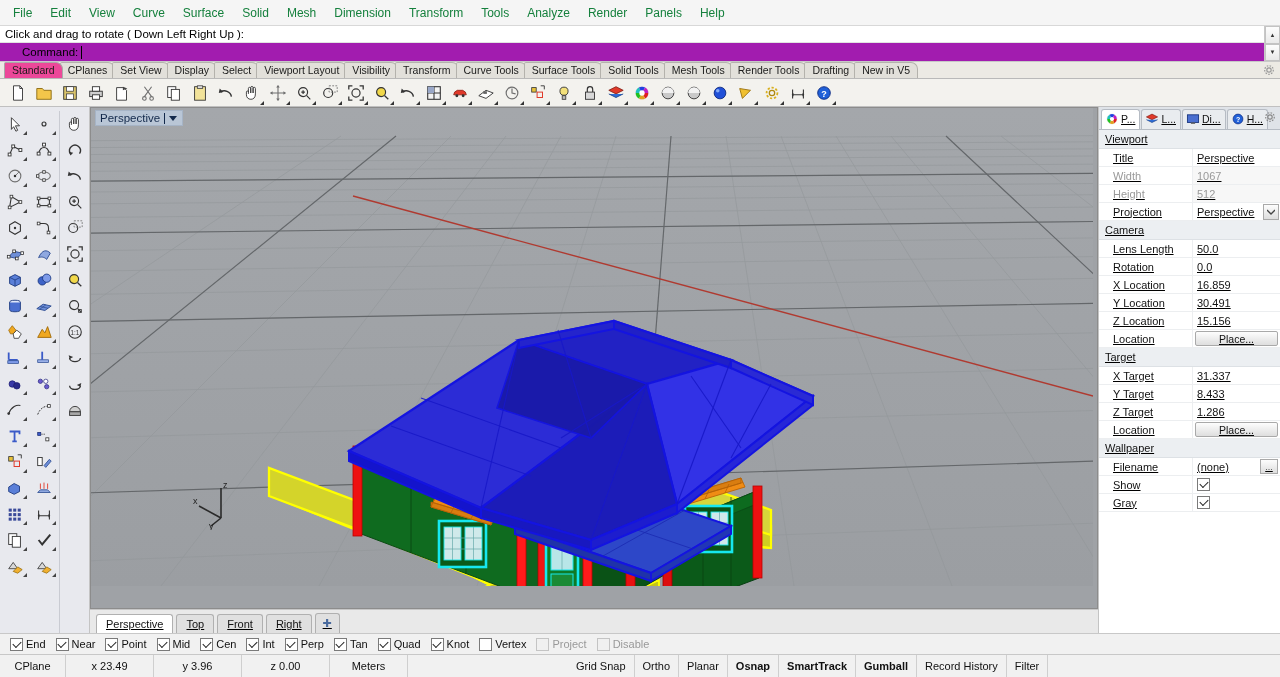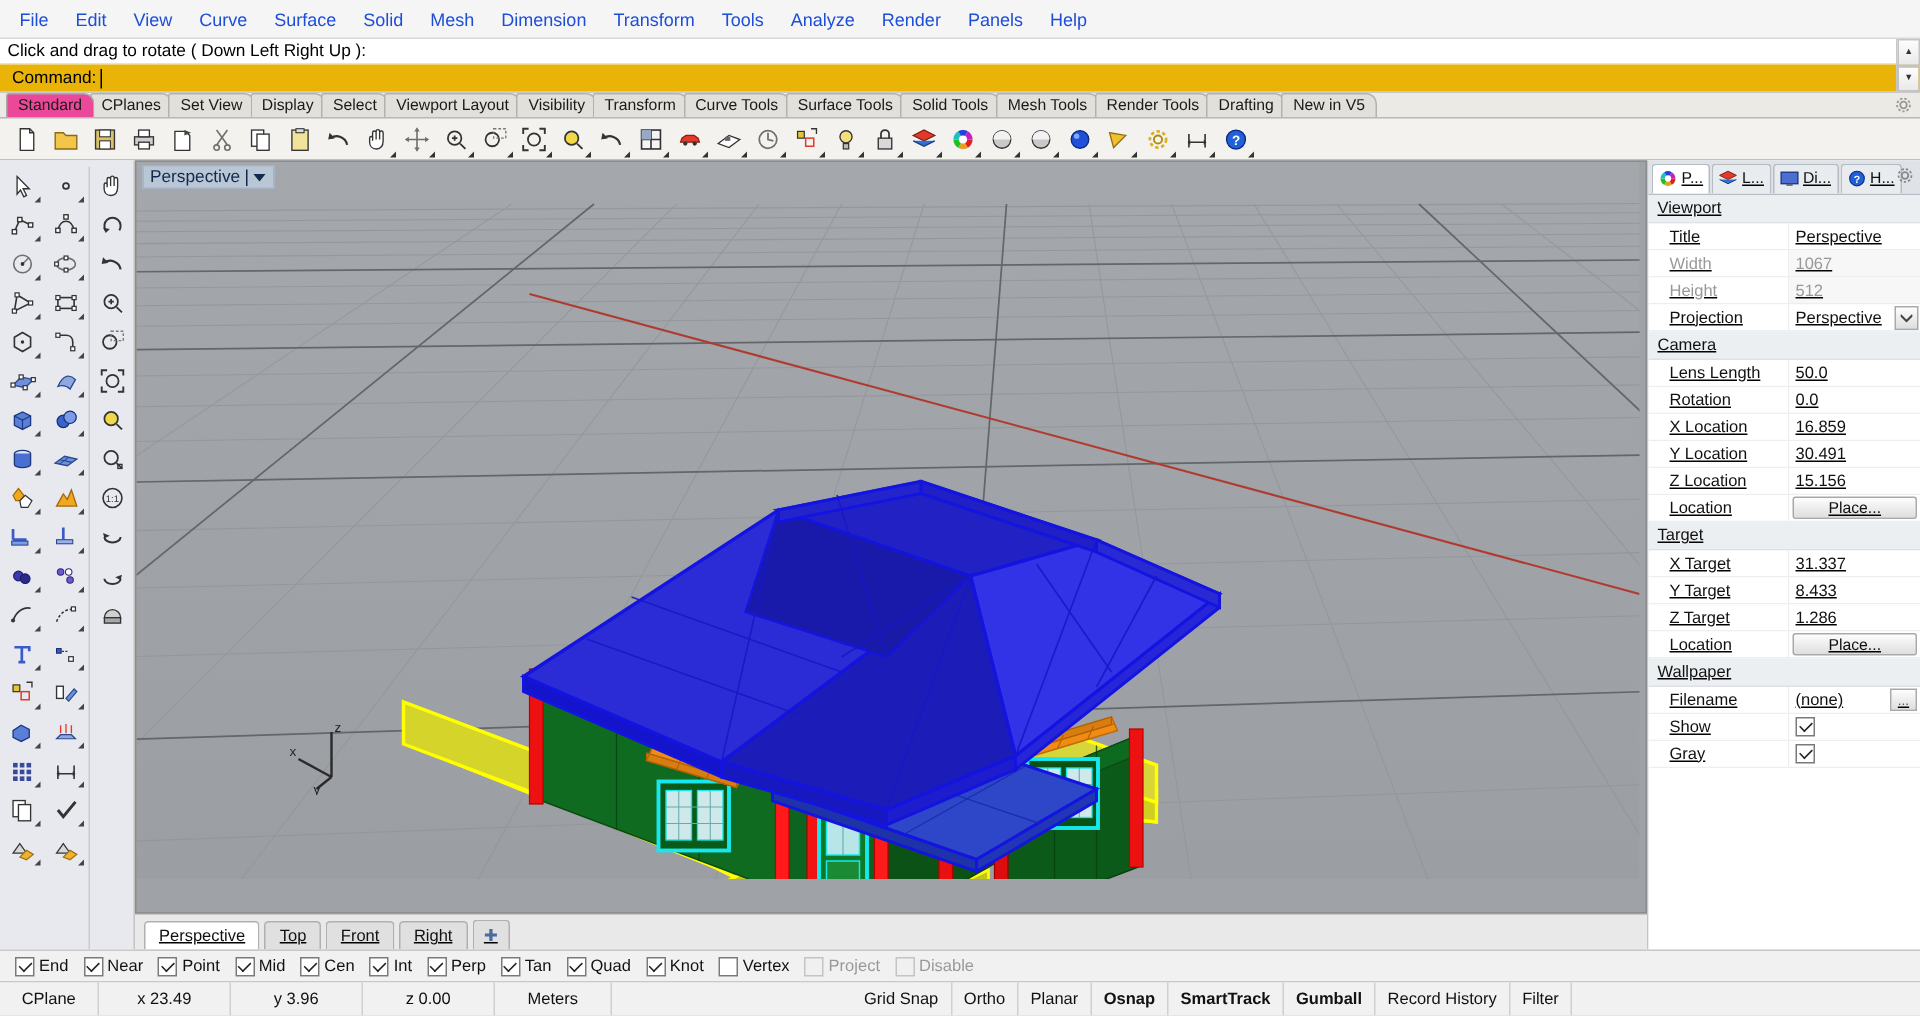--- a/index.html
+++ b/index.html
@@ -14,32 +14,32 @@
   #app { width: 1280px; height: 677px; position: relative; display: flex; flex-direction: column; background: #f0f0f0; }
 
   
   .menubar {
     height: 26px; display: flex; align-items: center;
     background: #f5f5f5; padding-left: 4px;
     border-bottom: 1px solid #d8d8d8;
     position: relative;
   }
   .menubar .mi {
-    padding: 4px 9px; font-size: 12px; color: #1d4ed8; cursor: default; white-space: nowrap;
+    padding: 4px 9px; font-size: 12px; color: #15803d; cursor: default; white-space: nowrap;
   }
 
   
   .cmdarea { background: #ffffff; border-bottom: 1px solid #c8c8c8; position: relative; }
   .cmdhist {
     height: 17px; line-height: 17px; font-size: 11.5px; padding-left: 5px;
     background: #ffffff; border-bottom: 1px solid #e2e2e2; color: #000; white-space: nowrap; overflow: hidden;
   }
   .cmdline {
-    height: 18px; line-height: 18px; font-size: 11.5px; padding-left: 8px;
-    background: #eab308; display: flex; align-items: center;
+    height: 18px; line-height: 18px; font-size: 11.5px; padding-left: 22px;
+    background: #a21caf; display: flex; align-items: center;
   }
   .cmdline .caret {
     display: inline-block; width: 1px; height: 13px; background: #000; margin-left: 3px;
   }
   .cmdscroll {
     position: absolute; right: 0; top: 0; width: 16px; height: 35px;
     display: flex; flex-direction: column; border-left: 1px solid #c8c8c8;
   }
   .cmdscroll div {
     flex: 1; background: linear-gradient(#fdfdfd,#e9e9e9); border: 1px solid #c3c3c3;

